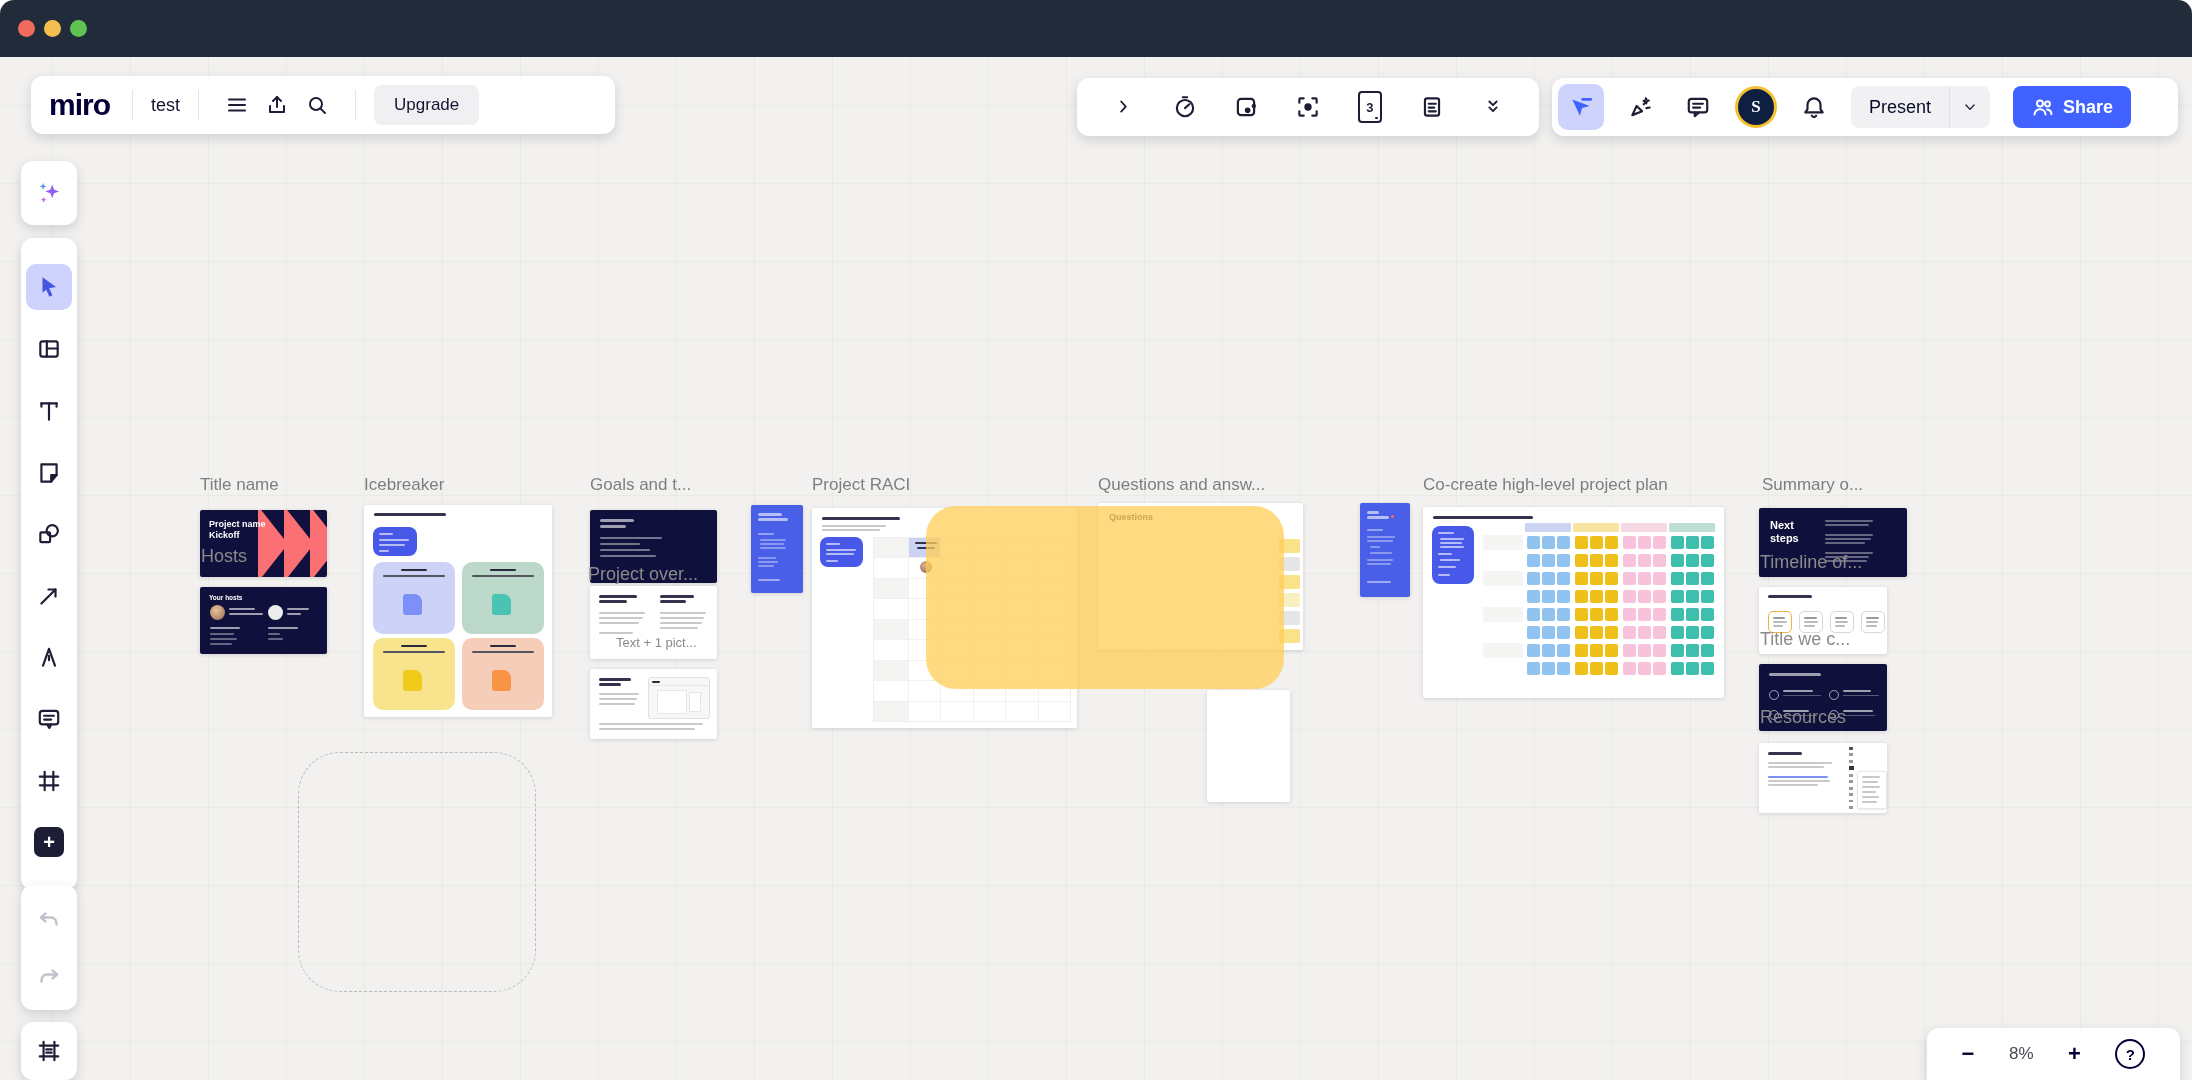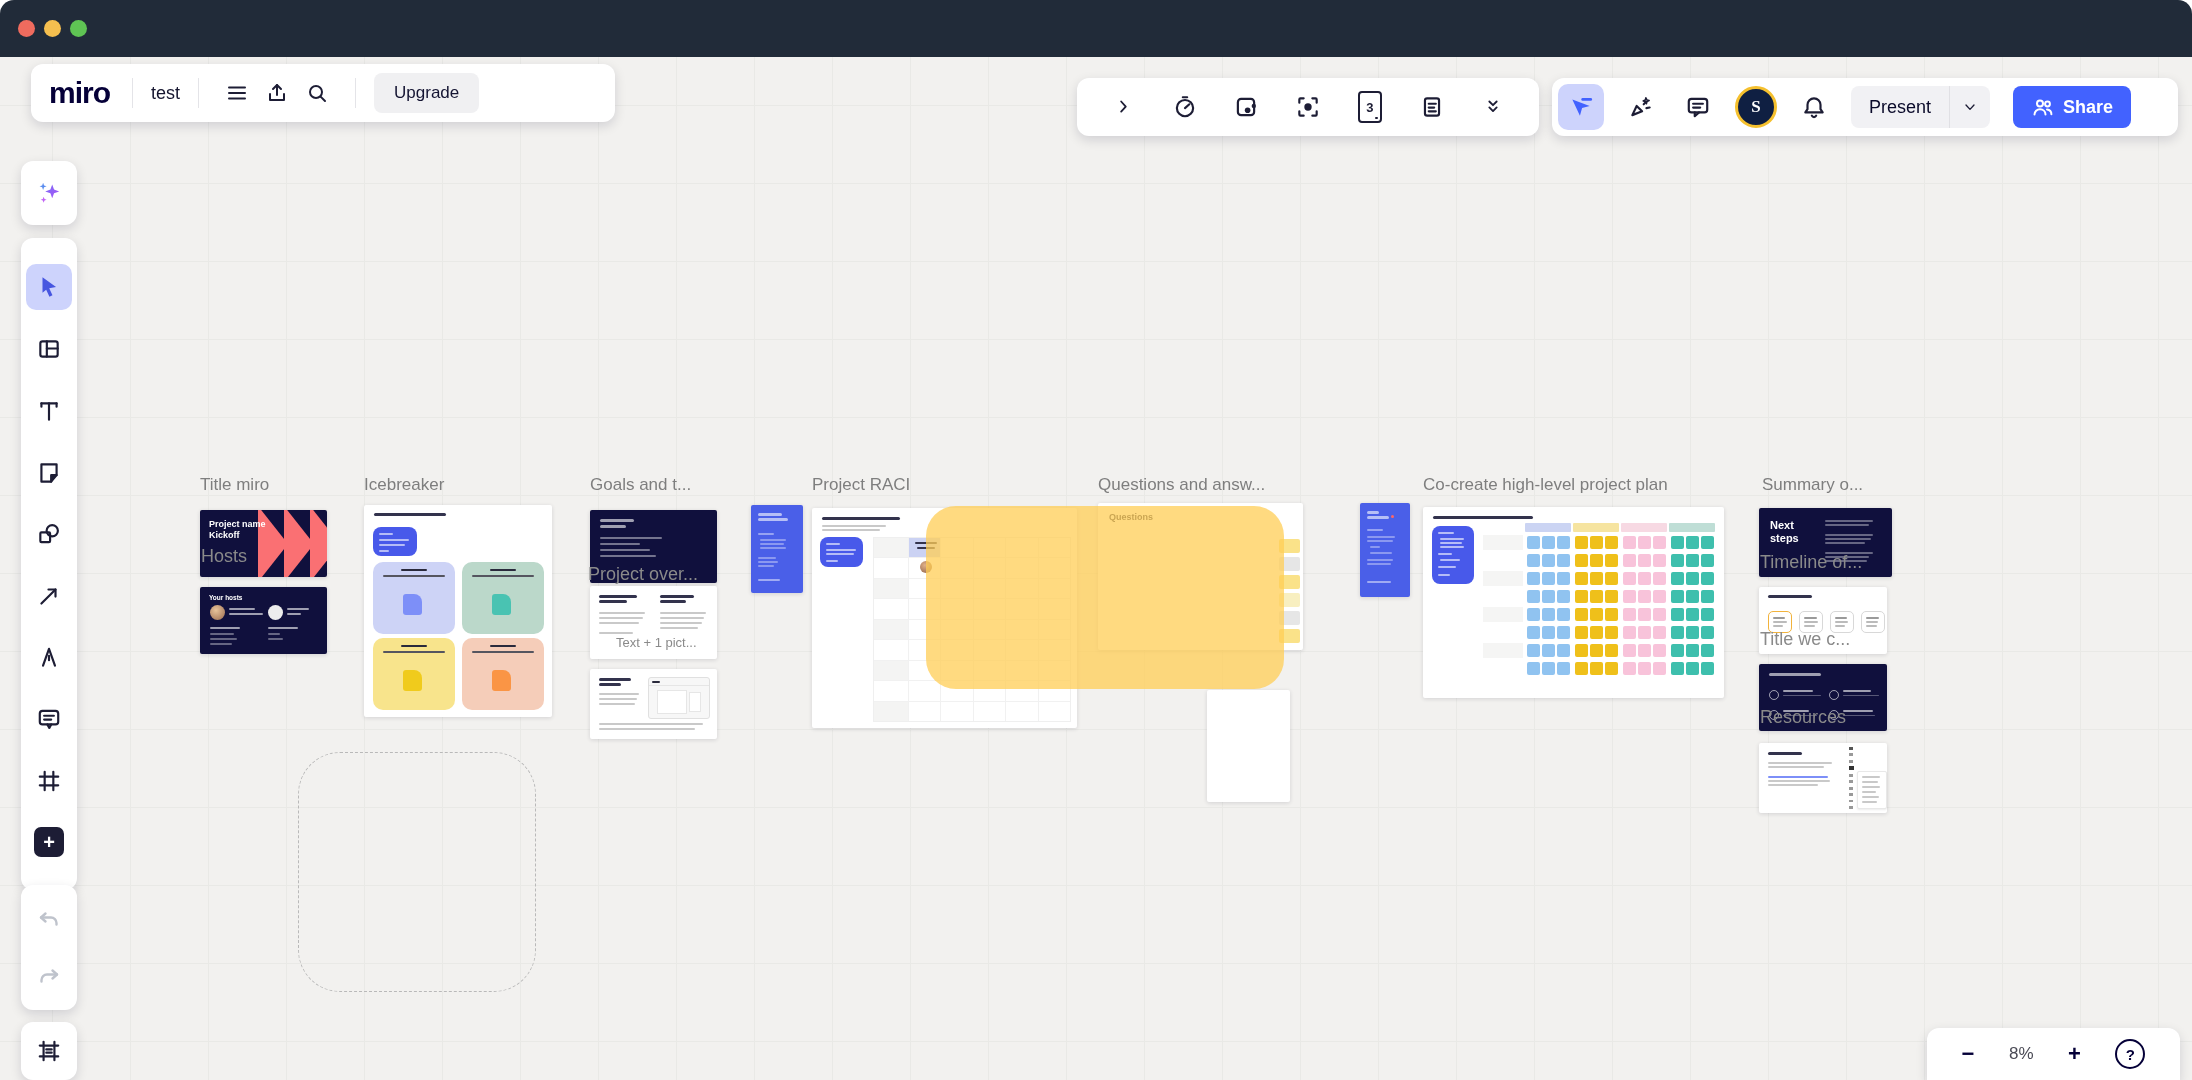--- a/index.html
+++ b/index.html
@@ -98,21 +98,21 @@
   .collab-item{display:flex;gap:4px;align-items:flex-start;}
   .collab-dot{width:8px;height:8px;border:1px solid rgba(255,255,255,.6);border-radius:50%;flex:none;}
 
   
   .dashed-rect{position:absolute;left:298px;top:695px;width:236px;height:238px;border-radius:42px;
                border:1.5px dashed #B9B9B9;}
 
   
   .card{position:absolute;background:#fff;border-radius:12px;
         box-shadow:0 4px 12px rgba(10,10,40,.14);display:flex;align-items:center;}
-  .tb-left{left:31px;top:64px;width:556px;height:58px;padding:0 10px 0 18px;gap:0;}
+  .tb-left{left:31px;top:76px;width:556px;height:58px;padding:0 10px 0 18px;gap:0;}
   .logo{font-size:30px;font-weight:700;color:#050038;letter-spacing:-1px;margin-right:22px;}
   .vdiv{width:1px;height:30px;background:#E4E4E8;margin:0 18px;}
   .board-name{font-size:18px;color:#15152F;}
   .tool{width:40px;height:40px;display:flex;align-items:center;justify-content:center;border-radius:8px;cursor:pointer;}
   .upgrade-btn{background:#F0F0F2;border-radius:8px;height:40px;padding:0 20px;display:flex;align-items:center;
                font-size:17px;color:#141432;font-weight:500;cursor:pointer;}
 
   .tb-mid{left:1077px;top:78px;width:454px;height:58px;justify-content:space-evenly;padding:0 4px;}
   .est-card{width:20px;height:28px;border:2px solid #1D1D35;border-radius:4px;display:flex;align-items:center;justify-content:center;position:relative;}
   .est-card span{font-size:13px;font-weight:700;color:#1D1D35;}
@@ -160,21 +160,21 @@
   <div class="titlebar">
     <div class="lights">
       <div class="light red"></div>
       <div class="light yellow"></div>
       <div class="light green"></div>
     </div>
   </div>
 
   <div class="canvas">
 
-    <div class="frame-label" style="left:200px;top:418px;">Title miro</div>
+    <div class="frame-label" style="left:200px;top:418px;">Title name</div>
     <div class="frame-label" style="left:364px;top:418px;">Icebreaker</div>
     <div class="frame-label" style="left:590px;top:418px;">Goals and t...</div>
     <div class="frame-label" style="left:812px;top:418px;">Project RACI</div>
     <div class="frame-label" style="left:1098px;top:418px;">Questions and answ...</div>
     <div class="frame-label" style="left:1423px;top:418px;">Co-create high-level project plan</div>
     <div class="frame-label" style="left:1762px;top:418px;">Summary o...</div>
 
     <div class="slide navy" style="left:200px;top:453px;width:127px;height:67px;overflow:hidden;">
       <div class="chev" style="left:58px;top:-4px;border-top:38px solid transparent;border-bottom:38px solid transparent;border-left:30px solid #FA7073;"></div>
       <div class="chev" style="left:84px;top:-4px;border-top:38px solid transparent;border-bottom:38px solid transparent;border-left:30px solid #FA7073;"></div>
@@ -602,21 +602,21 @@
             <div class="coc-g g-teal">
                 <i></i>
                 <i></i>
                 <i></i>
               </div>
           </div>
           </div>
       </div>
     </div>
 
-    <div class="slide navy" style="left:1759px;top:451px;width:133px;height:69px;">
+    <div class="slide navy" style="left:1759px;top:451px;width:148px;height:69px;">
       <div style="position:absolute;left:11px;top:11px;color:#fff;font-size:11px;font-weight:700;line-height:1.2;width:46px;">Next steps</div>
       <div class="ln wl" style="position:absolute;left:66px;top:12px;width:48px;height:1.5px;opacity:.6;"></div>
       <div class="ln wl" style="position:absolute;left:66px;top:16px;width:44px;height:1.5px;opacity:.6;"></div>
       <div class="ln wl" style="position:absolute;left:66px;top:26px;width:48px;height:1.5px;opacity:.6;"></div>
       <div class="ln wl" style="position:absolute;left:66px;top:30px;width:46px;height:1.5px;opacity:.6;"></div>
       <div class="ln wl" style="position:absolute;left:66px;top:34px;width:40px;height:1.5px;opacity:.6;"></div>
       <div class="ln wl" style="position:absolute;left:66px;top:44px;width:48px;height:1.5px;opacity:.6;"></div>
       <div class="ln wl" style="position:absolute;left:66px;top:48px;width:44px;height:1.5px;opacity:.6;"></div>
       <div class="ln wl" style="position:absolute;left:66px;top:52px;width:42px;height:1.5px;opacity:.6;"></div>
     </div>

